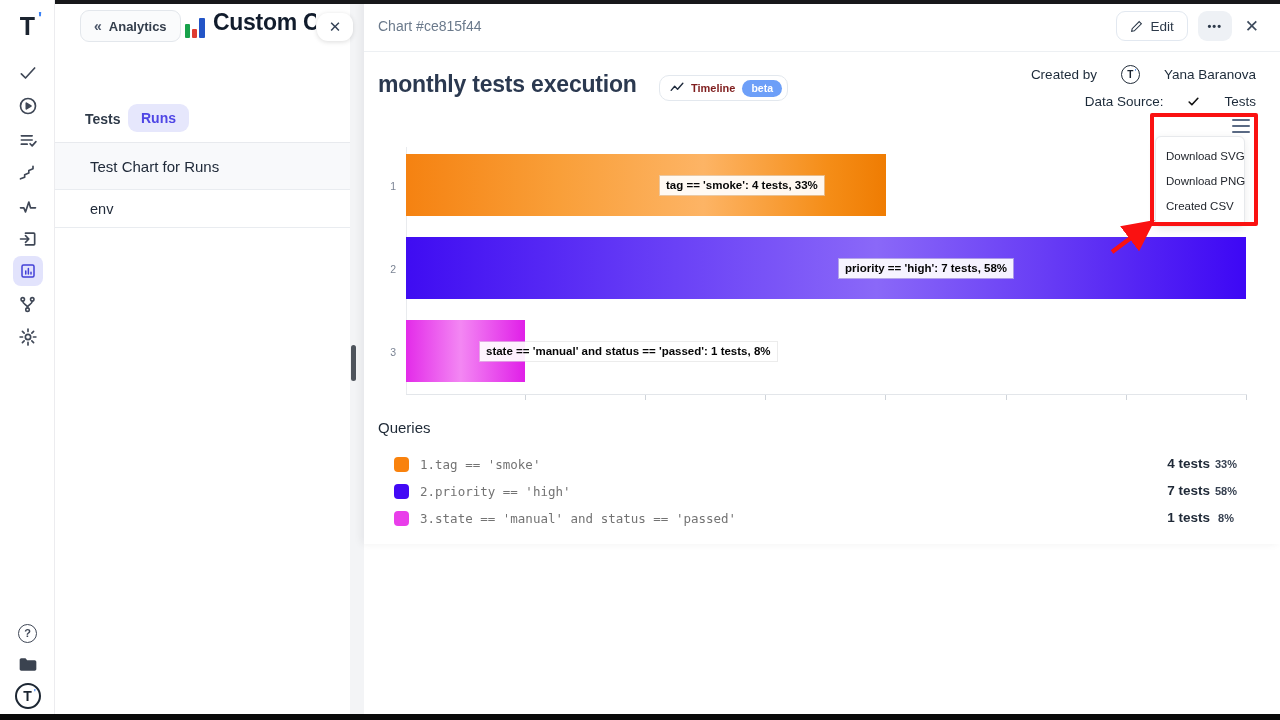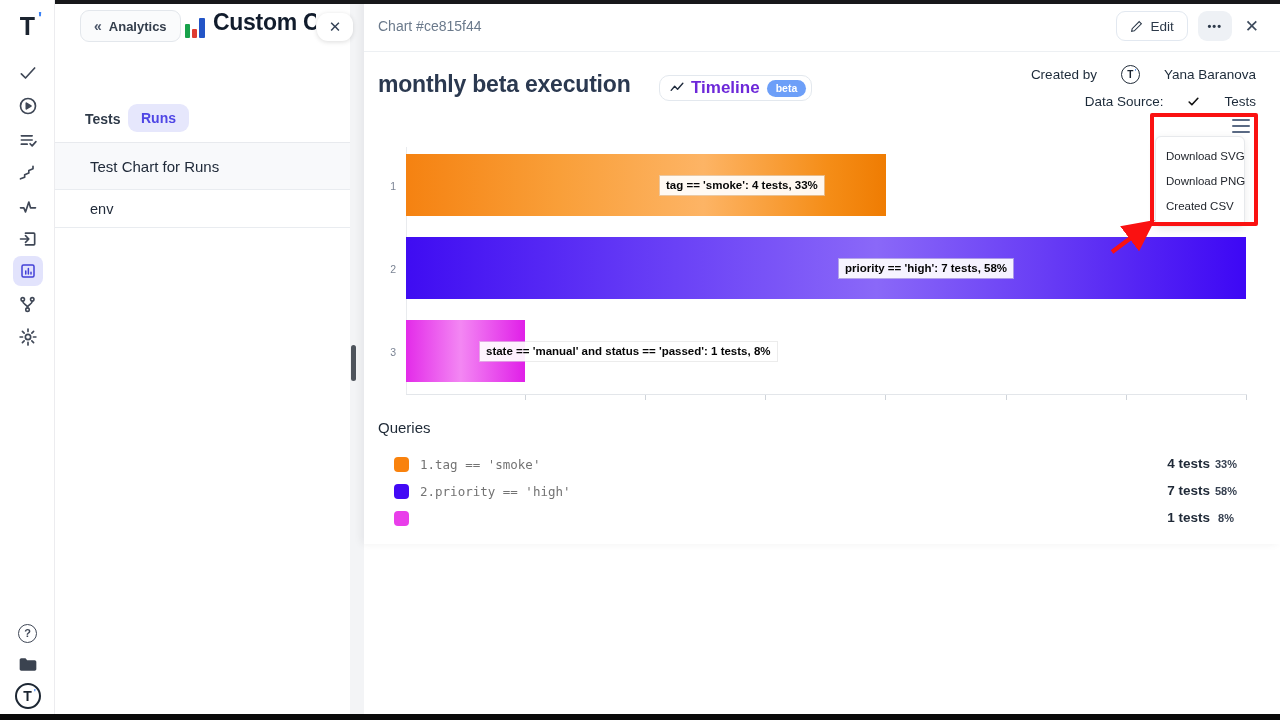--- a/index.html
+++ b/index.html
@@ -62,21 +62,21 @@
   .header-controls { position:absolute; right:18px; top:11px; display:flex; align-items:center; gap:10px; }
   .edit-btn { height:30px; display:flex; align-items:center; gap:7px; padding:0 13px; border:1px solid #e2e8f0;
               border-radius:9px; background:#fff; font-size:13.5px; color:#2d3a4a; cursor:pointer; }
   .dots-btn { width:34px; height:30px; background:#eef1f5; border-radius:9px; display:flex; align-items:center;
               justify-content:center; font-size:11px; letter-spacing:1px; color:#2d3a4a; cursor:pointer; font-weight:700; }
   .x-btn { font-size:17px; color:#3d4a5c; cursor:pointer; padding:0 3px; }
 
   .chart-title { position:absolute; left:14px; top:71px; font-size:23px; font-weight:800; color:#2b3950; letter-spacing:-0.2px; }
   .timeline-chip { position:absolute; left:295px; top:75px; height:26px; display:flex; align-items:center; gap:7px;
                    border:1px solid #e3e8ee; border-radius:10px; padding:0 5px 0 10px; background:#fff; cursor:pointer; }
-  .timeline-chip .tl-label { font-size:17px; font-weight:700; color:#6d28d9; }
+  .timeline-chip .tl-label { font-size:11px; font-weight:700; color:#7f1d1d; }
   .beta-pill { background:#6d9ff8; color:#fff; font-size:10.5px; font-weight:700; padding:2.5px 9px; border-radius:10px; }
 
   .meta { position:absolute; right:24px; top:64px; text-align:right; font-size:13.5px; color:#1c2a39; }
   .meta-line { display:flex; align-items:center; justify-content:flex-end; gap:24px; height:20px; }
   .meta-line + .meta-line { margin-top:7px; }
   .mini-avatar { width:19px; height:19px; border:1.6px solid #222d3a; border-radius:50%; display:inline-flex;
                  align-items:center; justify-content:center; background:#fff; }
   .mini-avatar .tlogo { font-size:10px; }
   .mini-avatar .tlogo .tq { font-size:7px; top:-1px; right:-3px; }
 
@@ -241,21 +241,21 @@
       </div>
       <div class="dots-btn">
         <span>•••</span>
       </div>
       <div class="x-btn">
         <span>✕</span>
       </div>
     </div>
   </div>
 
-  <div class="chart-title">monthly beta execution</div>
+  <div class="chart-title">monthly tests execution</div>
   <div class="timeline-chip">
     <svg width="14" height="12" viewBox="0 0 24 20" fill="none" stroke="#1f2b3d" stroke-width="2.4" stroke-linecap="round" stroke-linejoin="round">
         <path d="M2 14l6-7 5 5 9-10"></path>
       </svg>
     <span class="tl-label">Timeline</span>
     <span class="beta-pill">beta</span>
   </div>
 
   <div class="meta">
     <div class="meta-line">
@@ -326,16 +326,17 @@
     <span class="q-pct">33%</span>
   </div>
   <div class="q-row q-row-2">
     <span class="q-swatch" style="background: rgb(66, 9, 245);"></span>
     <span class="q-text"><span>2.</span><span>priority == 'high'</span></span>
     <span class="q-tests">7 tests</span>
     <span class="q-pct">58%</span>
   </div>
   <div class="q-row q-row-3">
     <span class="q-swatch" style="background: rgb(233, 62, 234);"></span>
+    <span class="q-text"><span>3.</span><span>state == 'manual' and status == 'passed'</span></span>
     <span class="q-tests">1 tests</span>
     <span class="q-pct">8%</span>
   </div>
 </div>
 
 </body></html>

